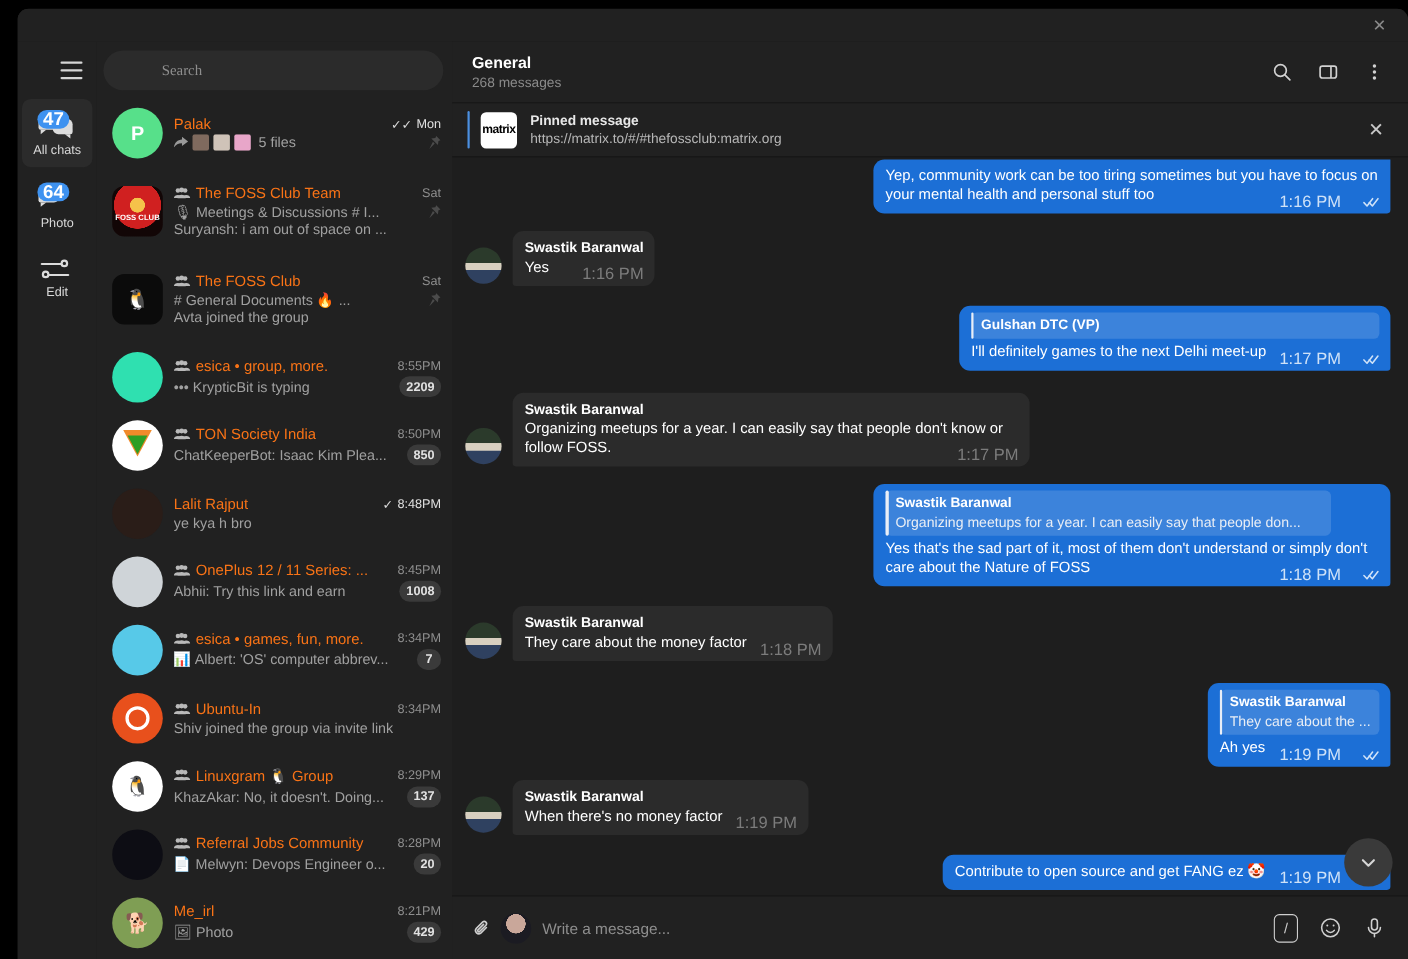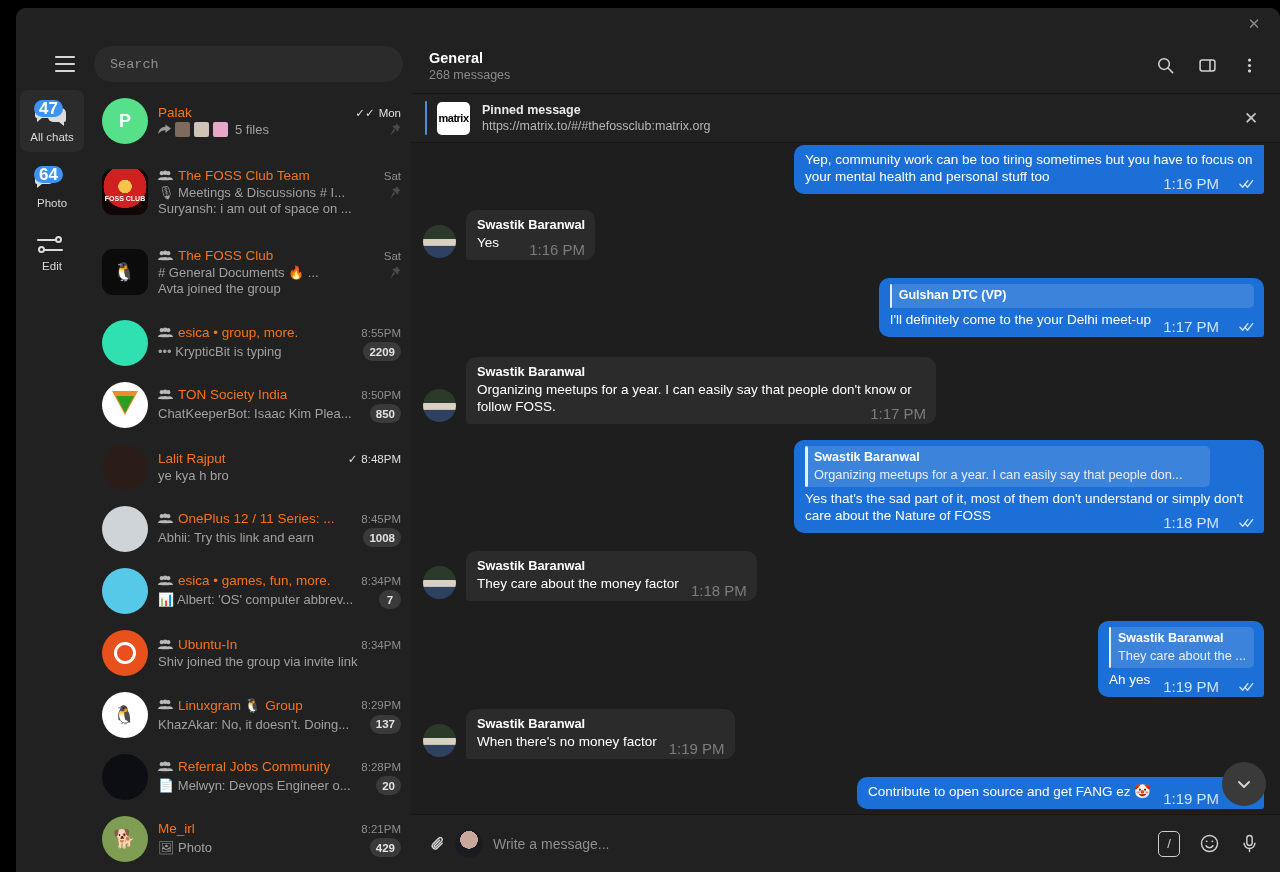--- a/index.html
+++ b/index.html
@@ -88,21 +88,22 @@
   .hamb { width: 46px; height: 40px; display: flex; flex-direction: column; justify-content: center; align-items: center; cursor: pointer; margin-left: -46px; }
   .hamb i { display: block; width: 20px; height: 2px; background: #d6d6d6; border-radius: 2px; margin: 2.5px 0; }
   .search-box {
     flex: 1 1 auto; height: 36px; background: #2b2b2b; border-radius: 18px;
     display: flex; align-items: center; padding: 0 16px; margin-left: 6px;
     cursor: text;
   }
   .search-box input {
     background: transparent; border: 0; outline: none;
     color: #a3a3a3; font-size: 13.5px; width: 100%;
-    font-family: Liberation Mono, monospace;
+    font-family: Liberation Serif, serif;
+    margin-left: 37px;
   }
   .search-box input::placeholder { color: #8e8e8e; }
   .rows { flex: 1 1 auto; overflow: hidden; }
   .row {
     height: 62px; display: flex; align-items: center;
     padding: 0 10px 0 14px; cursor: pointer; position: relative;
   }
   .avatar {
     width: 46px; height: 46px; border-radius: 50%;
     flex: 0 0 46px; margin-right: 10px;
@@ -642,21 +643,21 @@
           </div>
           <div class="mrow in" style="margin-top: 16px;">
             <div class="m-avatar" style="background: linear-gradient(rgb(43, 58, 43) 0px, rgb(43, 58, 43) 42%, rgb(216, 208, 192) 43%, rgb(216, 208, 192) 62%, rgb(47, 65, 96) 63%, rgb(47, 65, 96) 100%);"></div>
             <div class="bubble in"><div class="b-name">Swastik Baranwal</div><span class="b-text">Yes</span><span class="b-meta">
                 <span>1:16 PM</span>
               </span></div>
           </div>
           <div class="mrow out" style="margin-top: 18px;">
             <div class="bubble out"><div class="reply-box">
                 <div class="reply-name">Gulshan DTC (VP)</div>
-              </div><span class="b-text">I'll definitely come to the your Delhi meet-up</span><span class="b-meta">
+              </div><span class="b-text">I'll definitely games to the next Delhi meet-up</span><span class="b-meta">
                 <span>1:17 PM</span>
                 <span>
                   <svg width="15" height="10" viewBox="0 0 16 10" fill="none" stroke="currentColor" stroke-width="1.5" stroke-linecap="round" stroke-linejoin="round">
                     <polyline points="1,5.2 4,8.4 9.4,1.4"></polyline>
                     <polyline points="6.2,5.2 9.2,8.4 14.6,1.4"></polyline>
                   </svg>
                 </span>
               </span></div>
           </div>
           <div class="mrow in" style="margin-top: 20px;">

